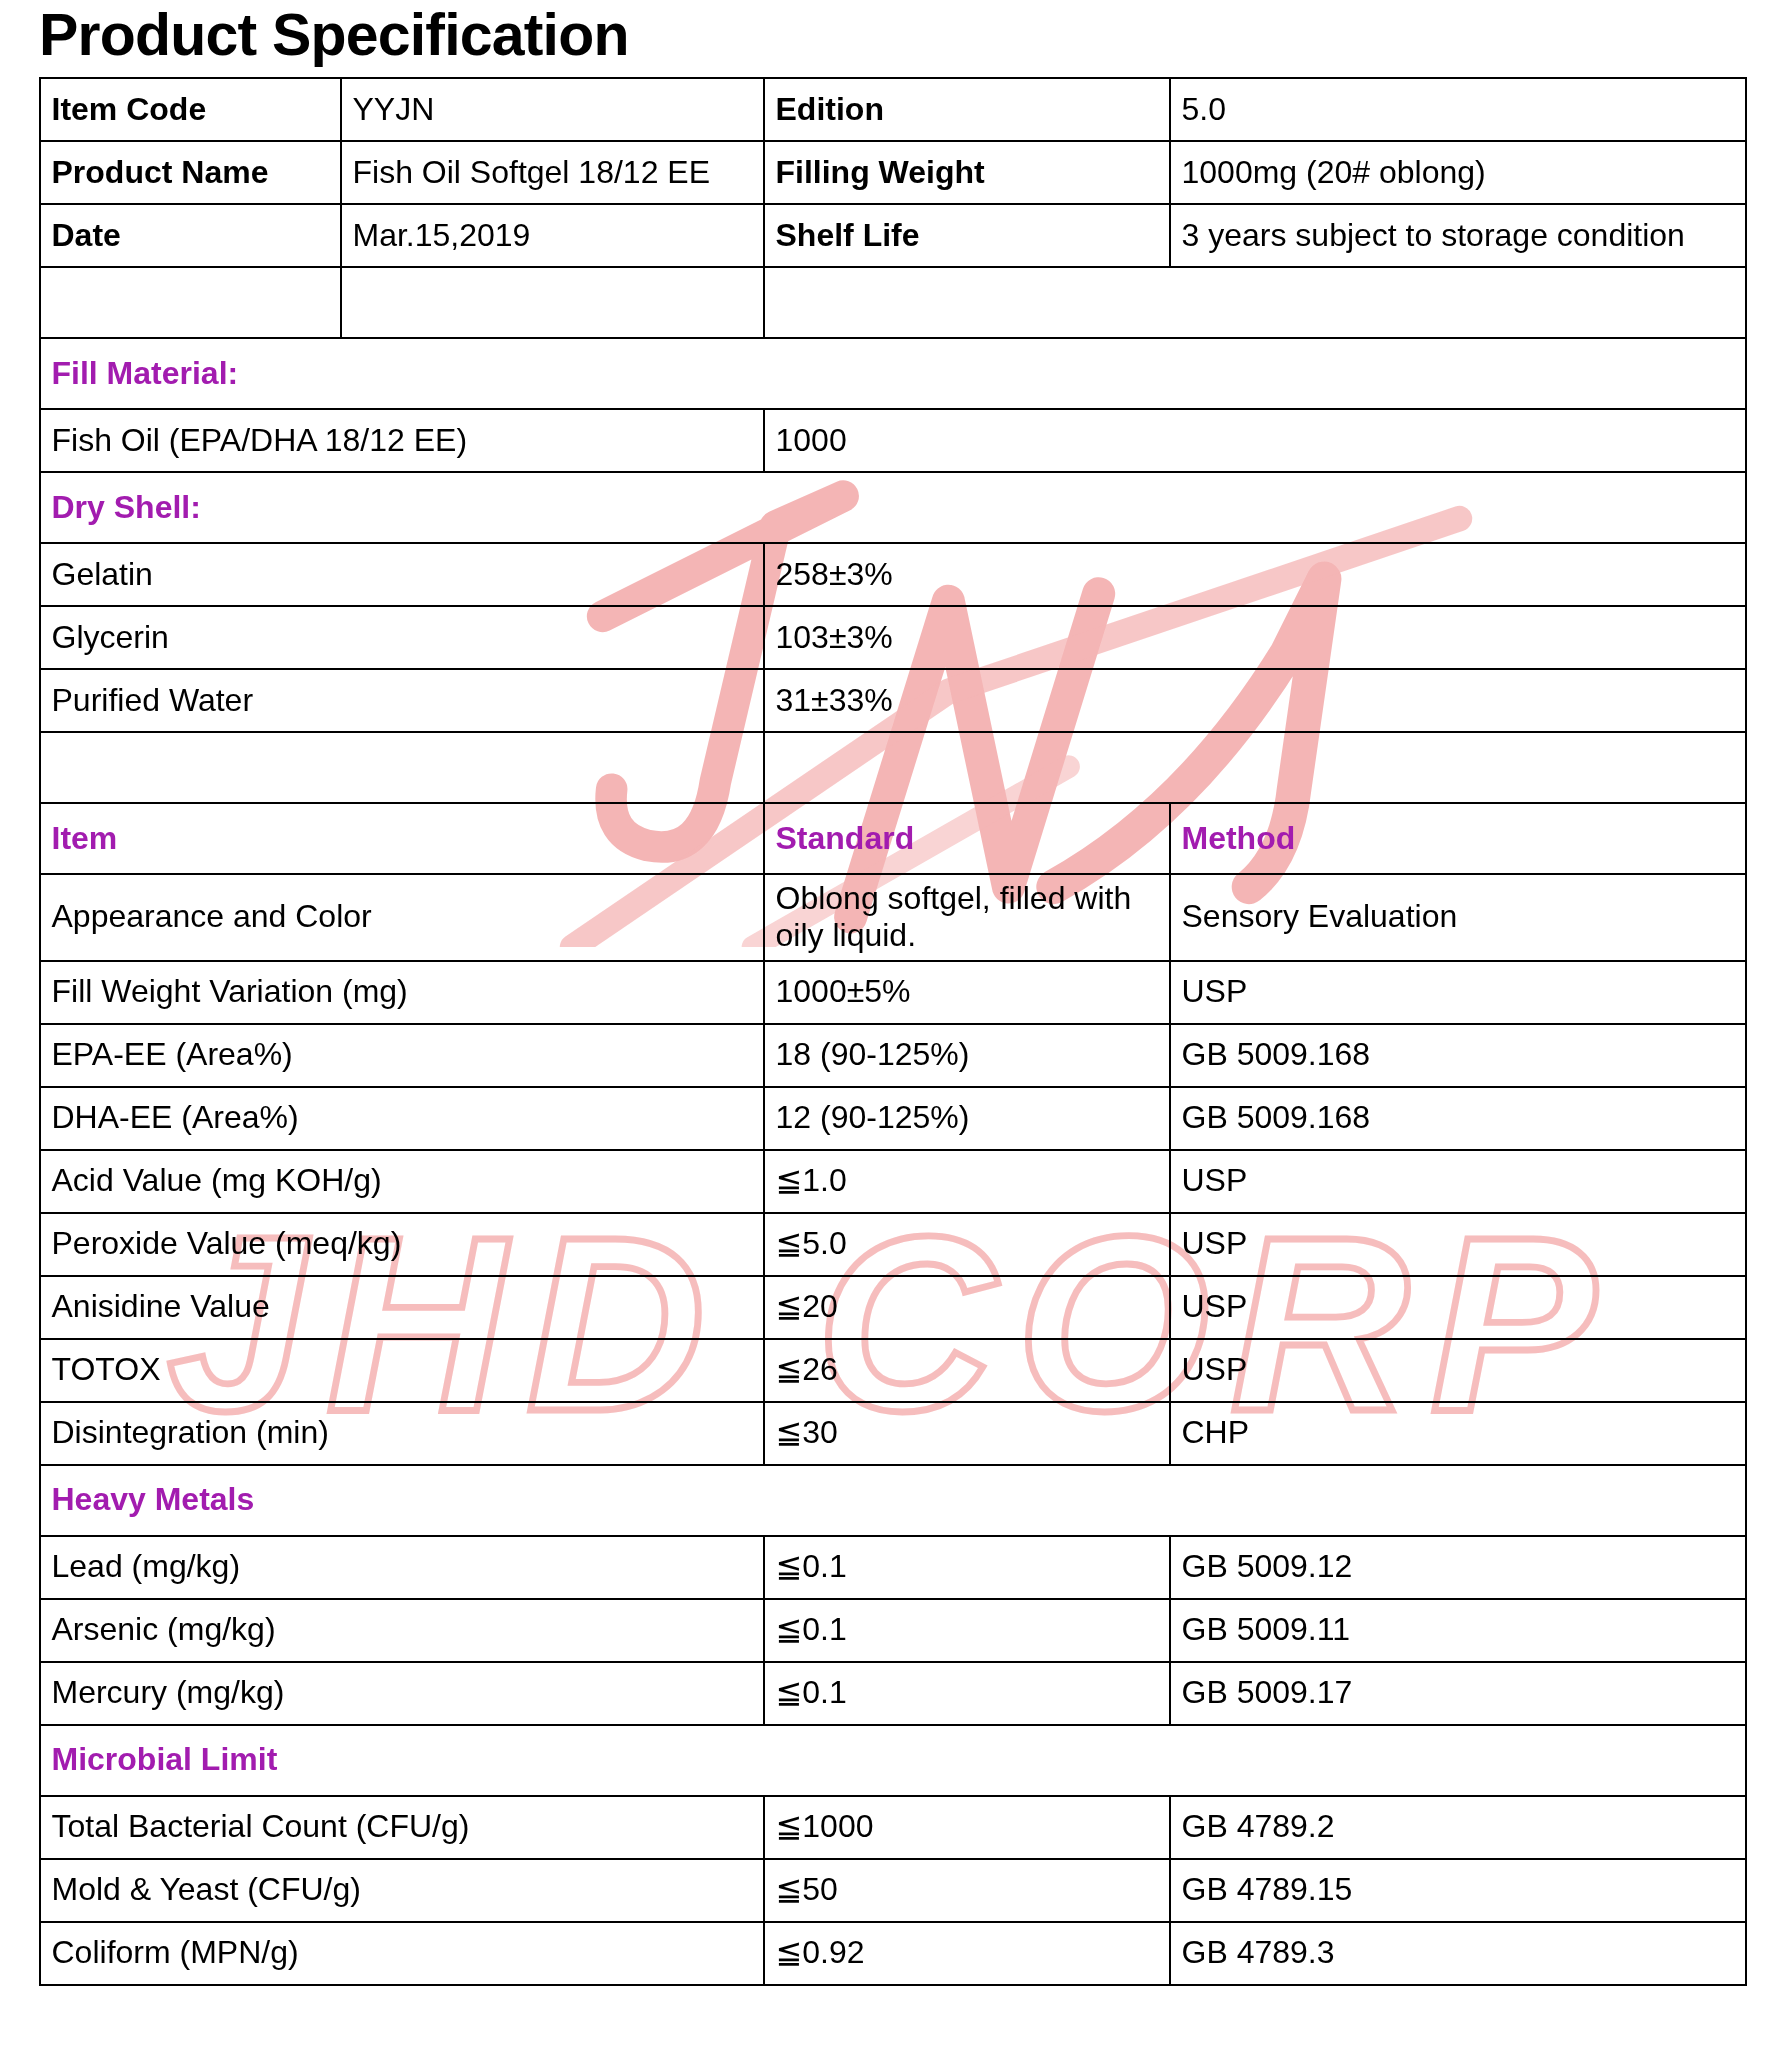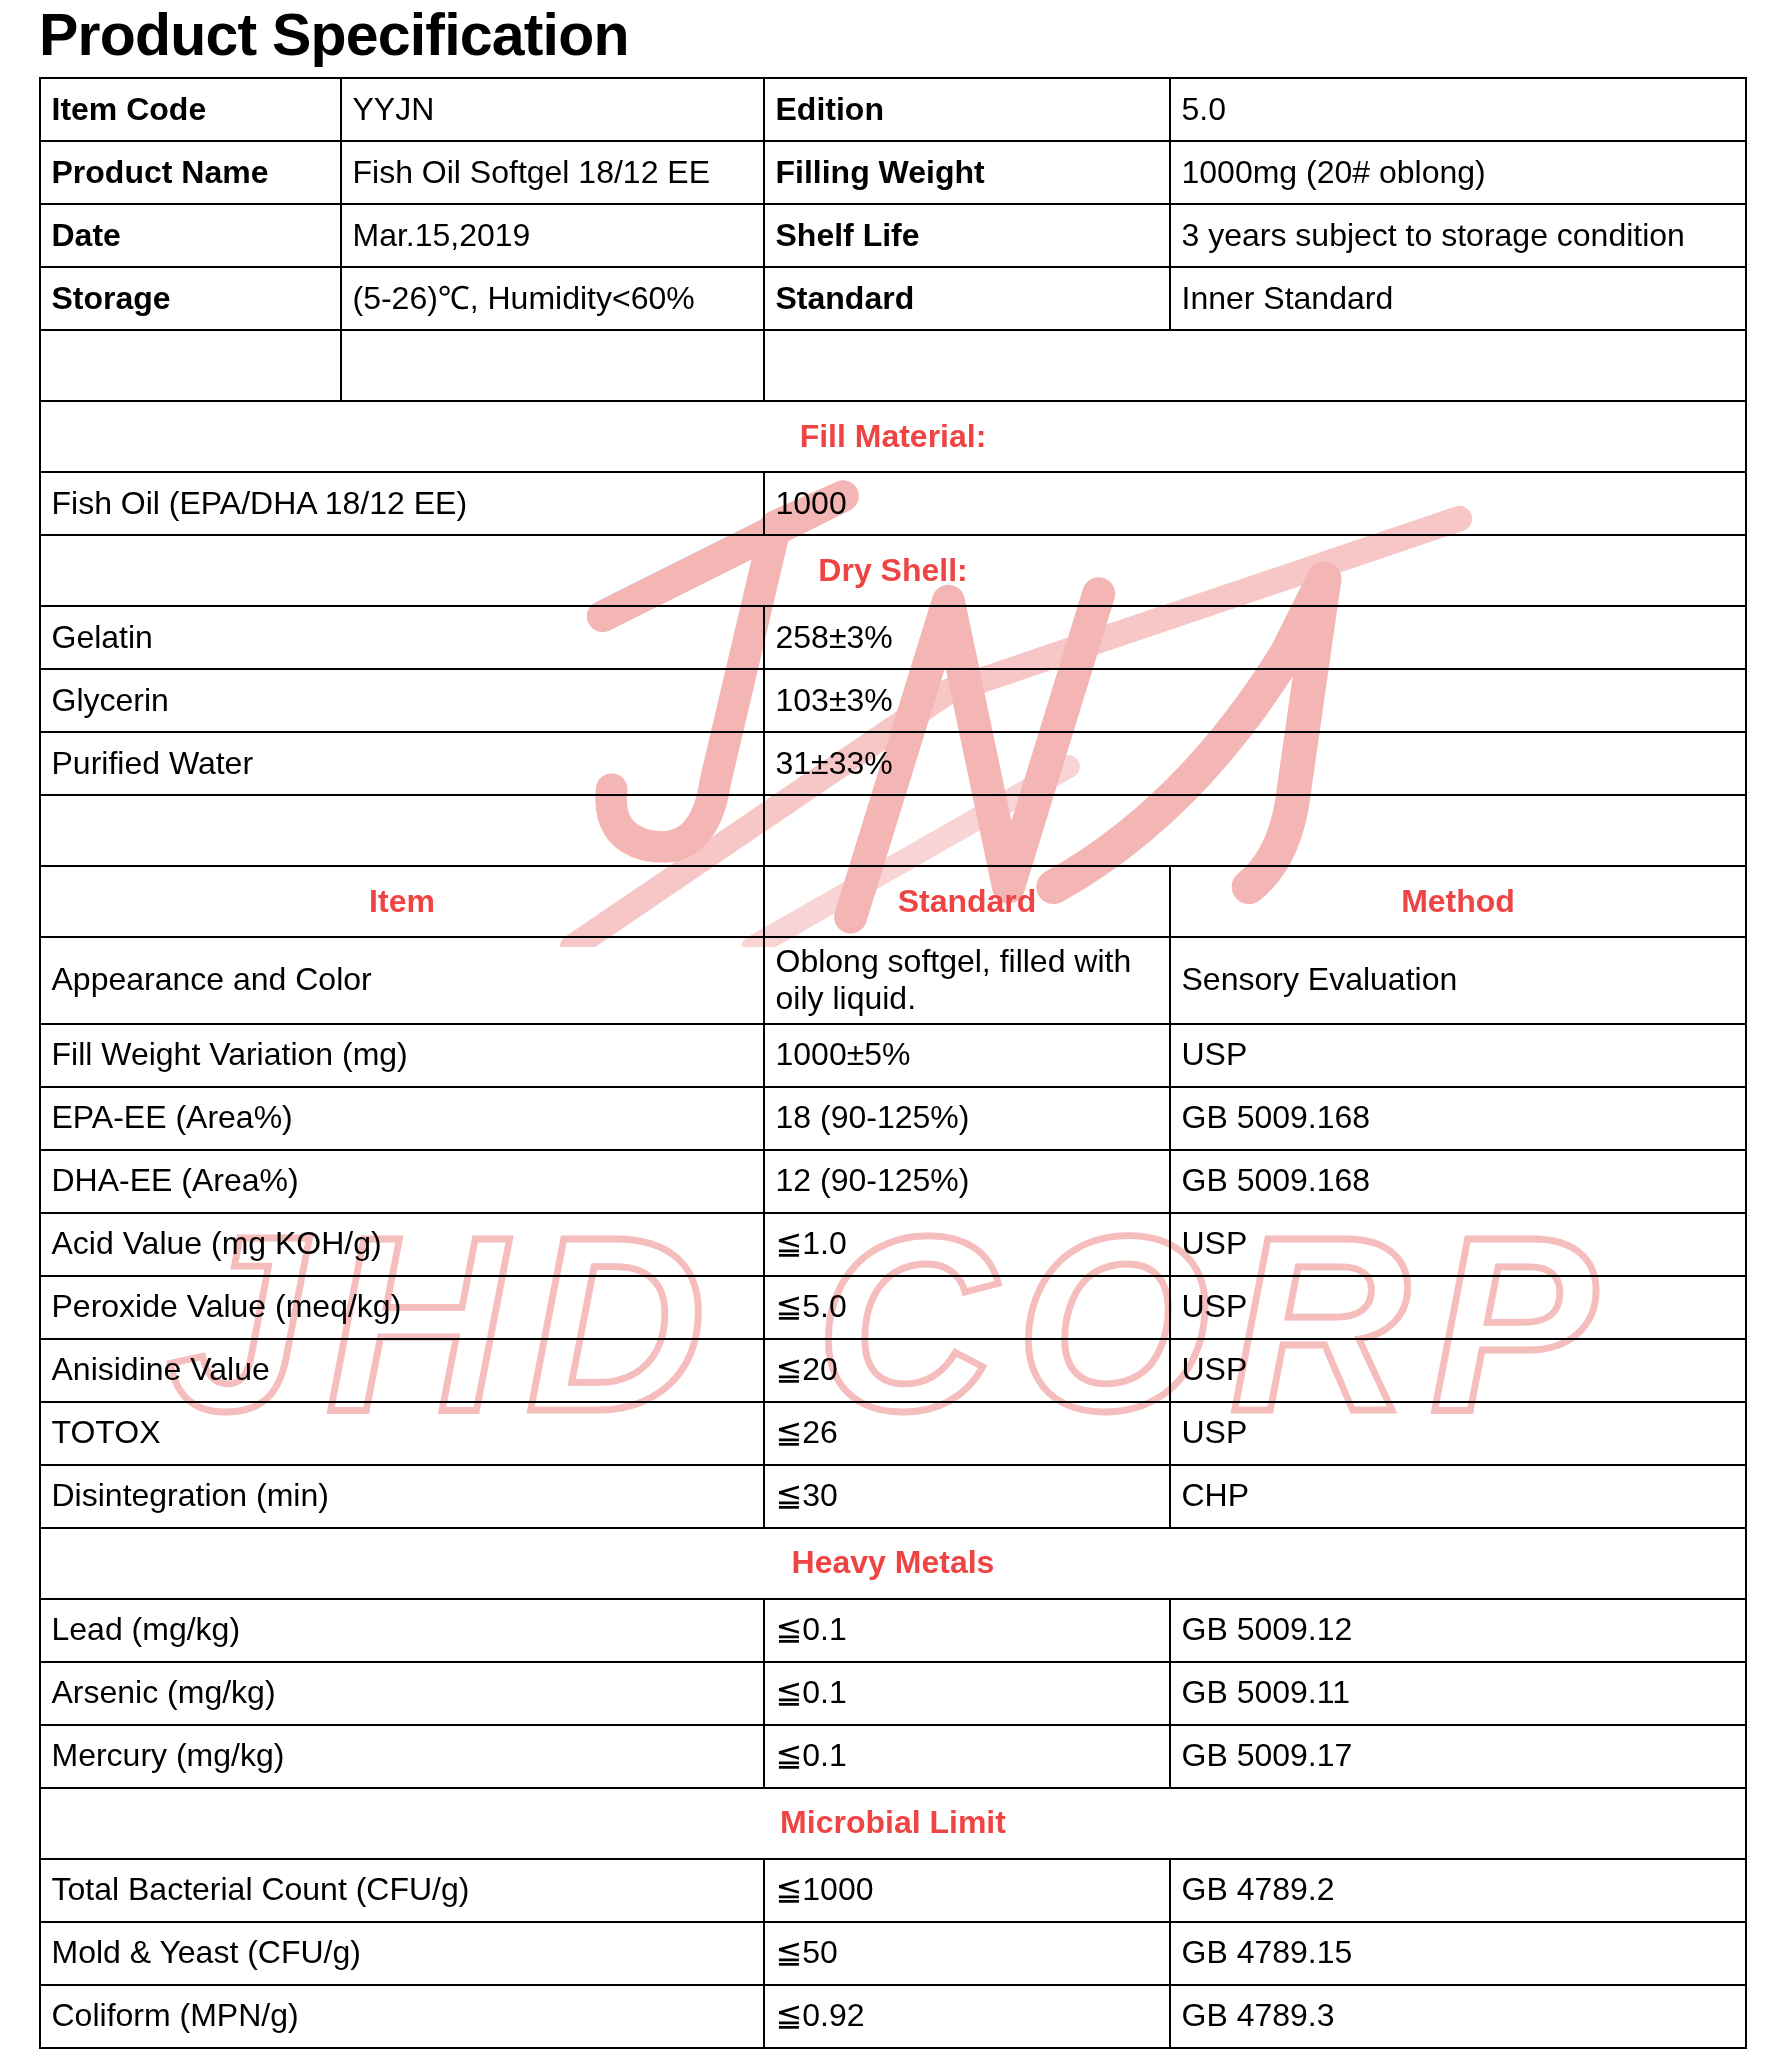--- a/index.html
+++ b/index.html
@@ -89,24 +89,23 @@
   .rowh-tall { height: 72px; }
 
   .band-dark td {
     background: #2b2b2b;
     color: #ffffff;
     font-weight: 700;
     height: 60px;
   }
   .band-grey td {
     background: #e6e6e6;
-    color: #ef4444;
+    color: #a21caf;
     font-weight: 700;
     height: 60px;
-    text-align: center;
   }
 </style>
 </head>
 <body>
 
 <div class="page">
 
   <div class="wm-layer">
     <div class="wm-corp">JHD CORP</div>
     <svg class="wm-script" viewBox="0 0 1300 640">
@@ -146,26 +145,20 @@
         <td>Fish Oil Softgel 18/12 EE</td>
         <td class="b">Filling Weight</td>
         <td>1000mg (20# oblong)</td>
       </tr>
       <tr class="rowh">
         <td class="b">Date</td>
         <td>Mar.15,2019</td>
         <td class="b">Shelf Life</td>
         <td>3 years subject to storage condition</td>
       </tr>
-      <tr class="rowh">
-        <td class="b">Storage</td>
-        <td>(5-26)℃, Humidity&lt;60%</td>
-        <td class="b">Standard</td>
-        <td>Inner Standard</td>
-      </tr>
 
       <tr class="band-dark">
         <td>Ingredient:</td>
         <td></td>
         <td colspan="2">In Put(mg)</td>
       </tr>
 
       <tr class="band-grey">
         <td colspan="4">Fill Material:</td>
       </tr>

